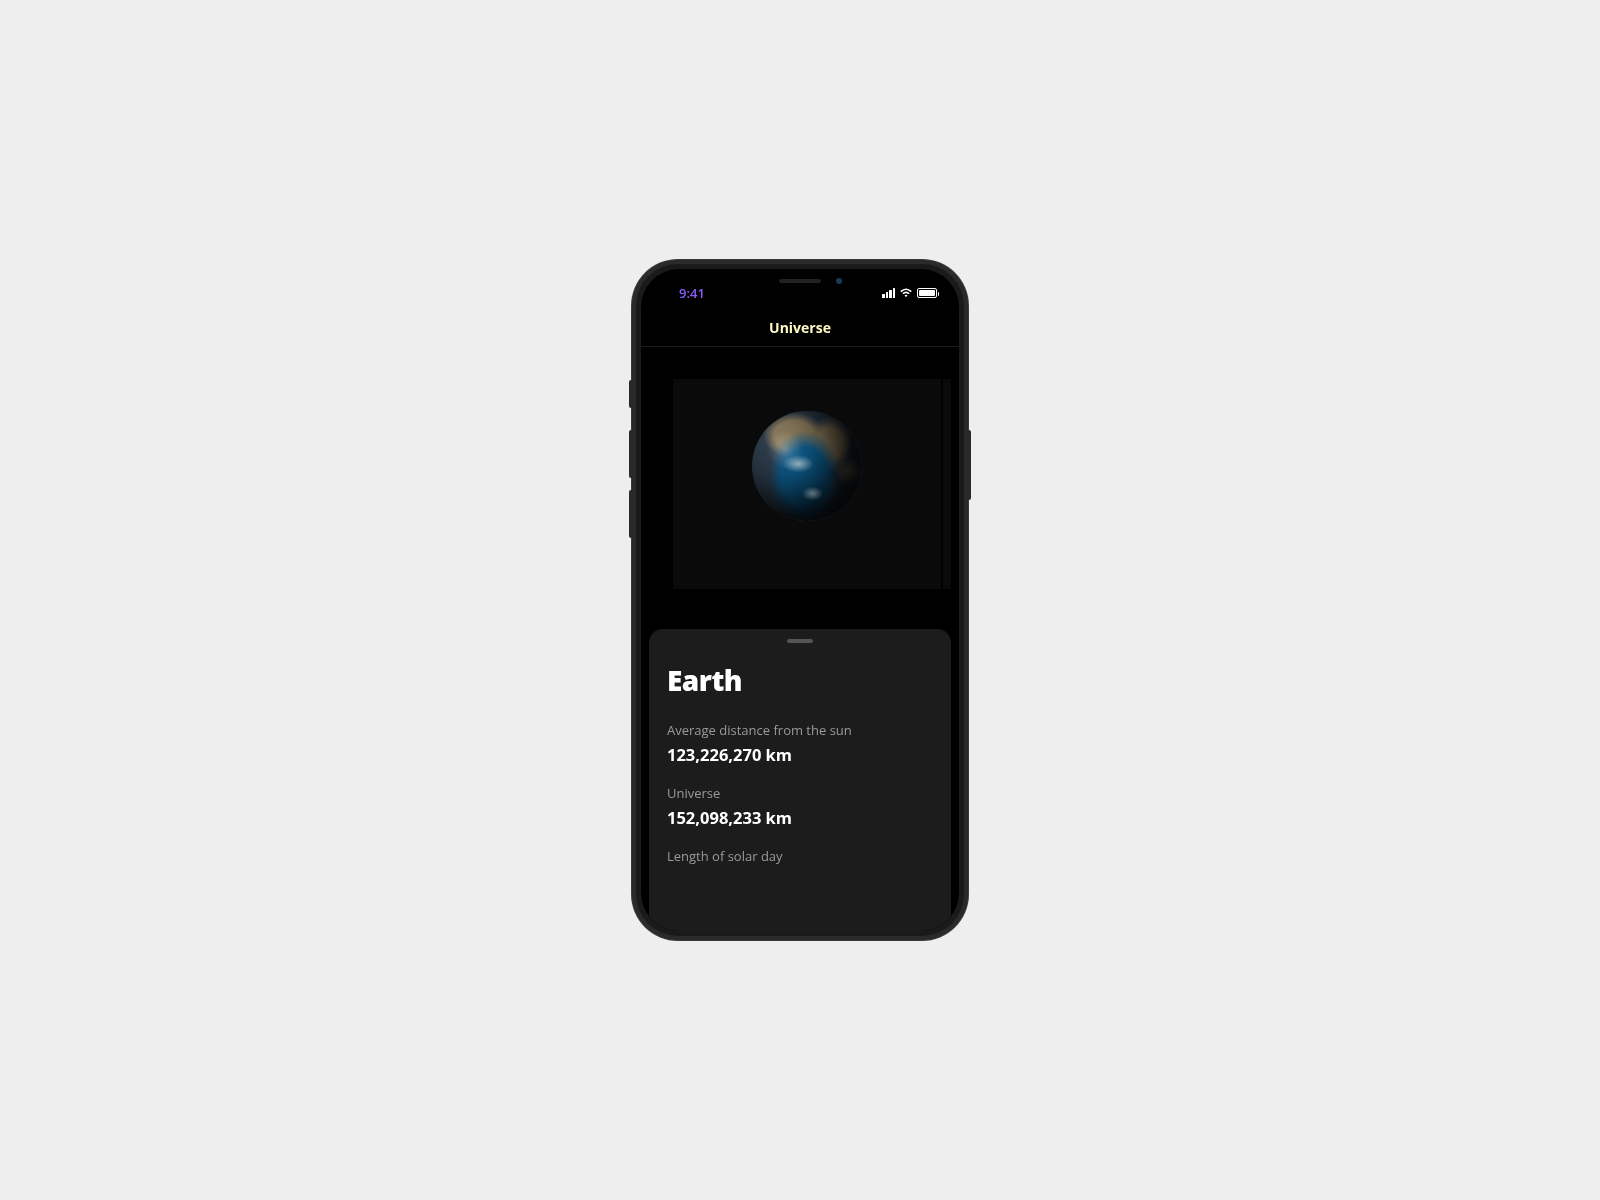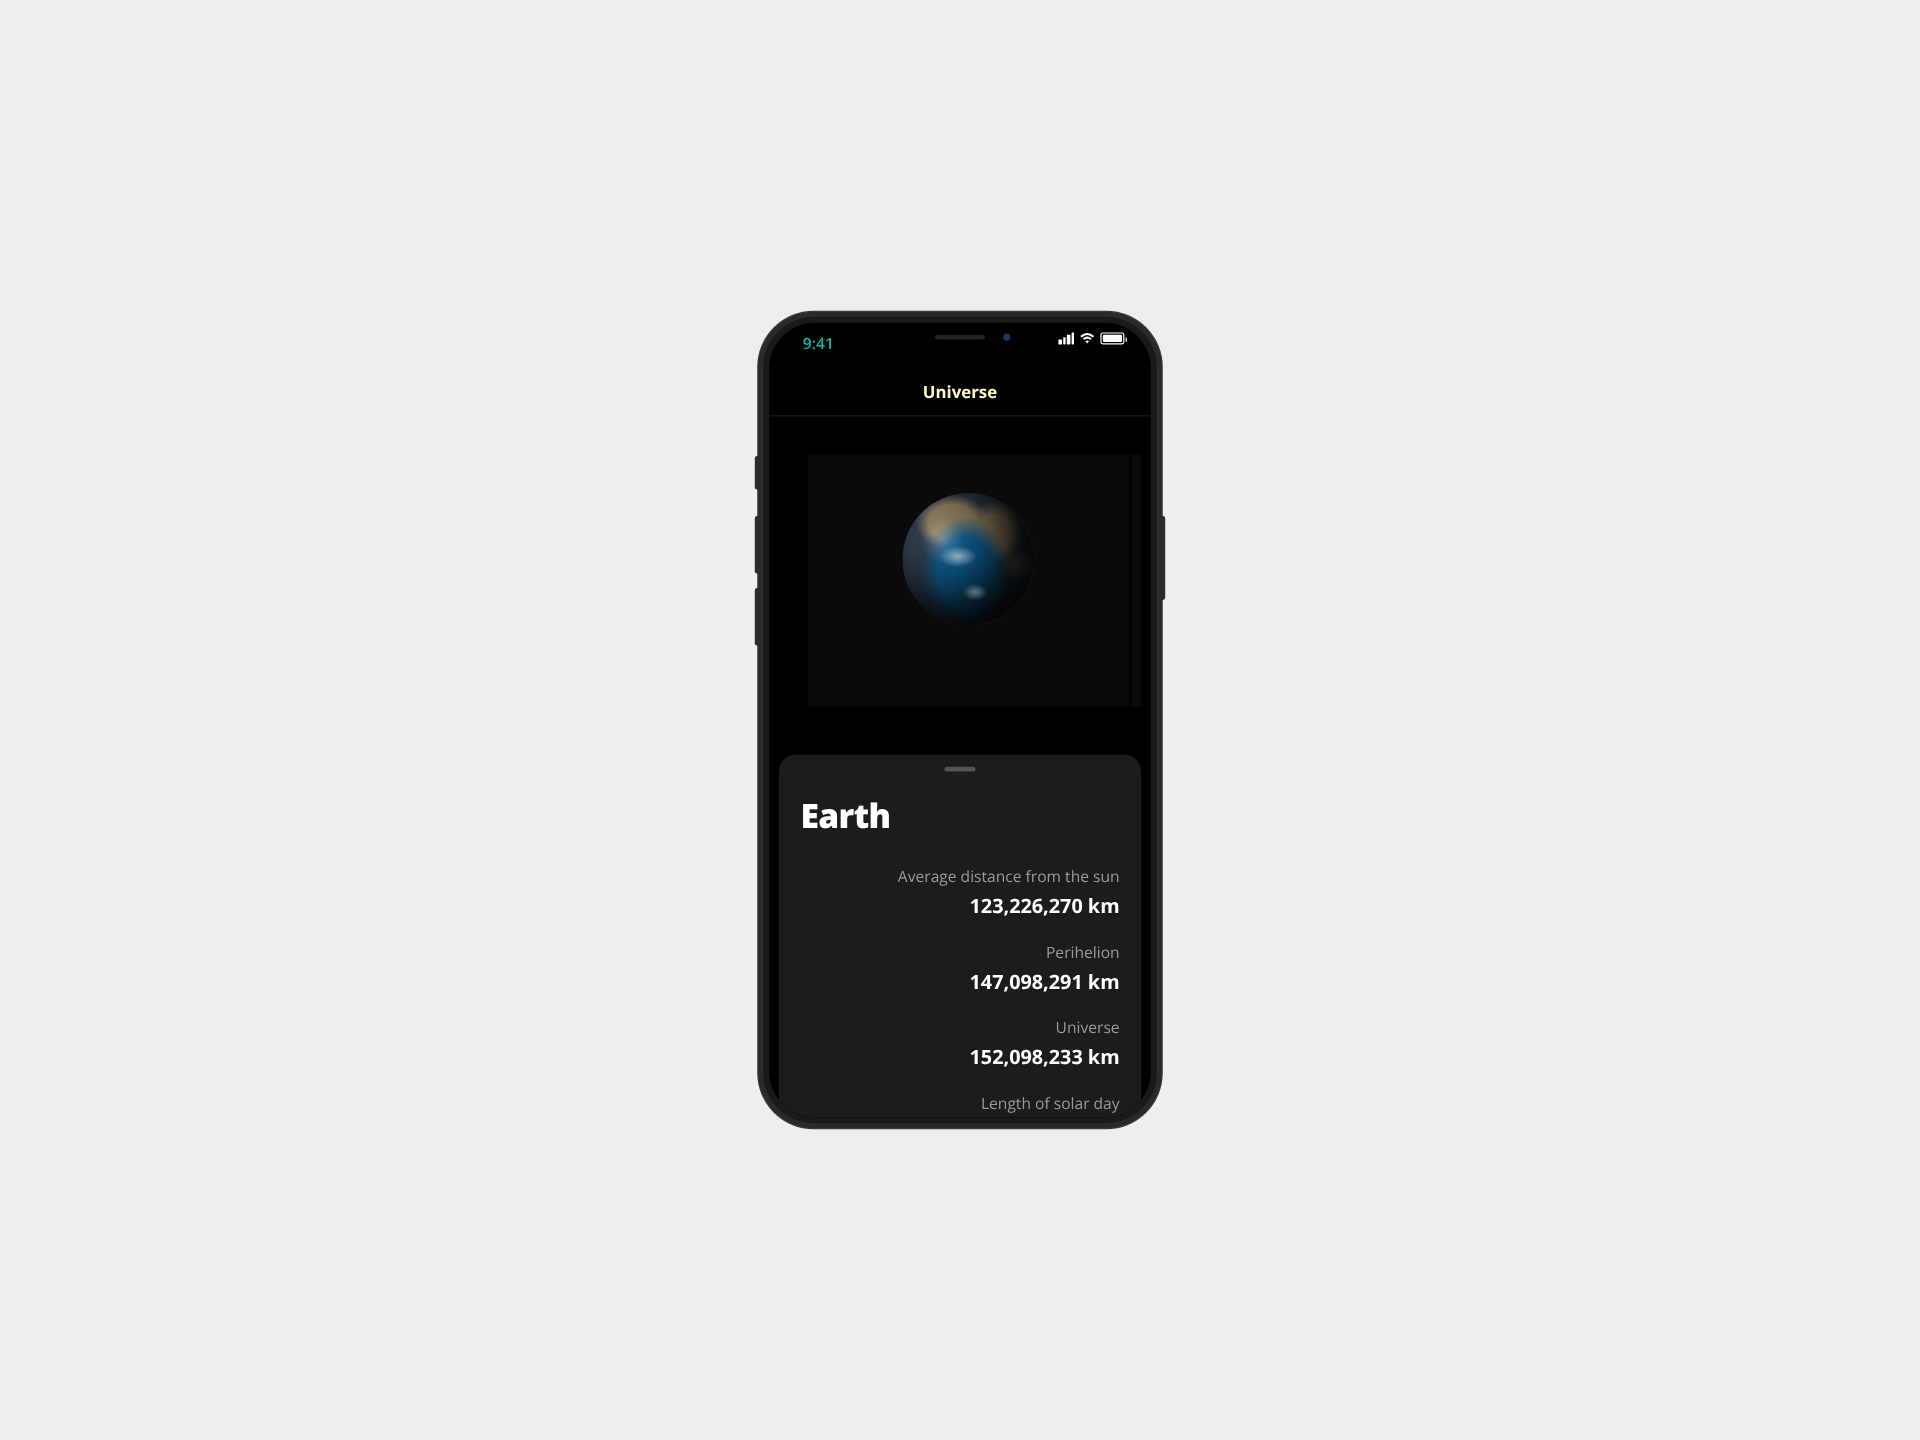--- a/index.html
+++ b/index.html
@@ -64,30 +64,30 @@
       position: absolute;
       right: 38px;
       width: 6px;
       height: 6px;
       background: #1a3a5a;
       border-radius: 50%;
     }
     .status-bar {
       position: absolute;
       top: 0;
-      left: 6px;
+      left: 16px;
       right: 0;
       height: 40px;
       display: flex;
       justify-content: space-between;
-      align-items: flex-start;
+      align-items: center;
       padding: 0 22px;
       padding-top: 8px;
       z-index: 5;
-      color: #14b8a6;
+      color: #8b5cf6;
     }
     .status-time {
       font-size: 13px;
       font-weight: 600;
     }
     .status-icons {
       display: flex;
       align-items: center;
       gap: 4px;
     }
@@ -193,21 +193,21 @@
       background: #555;
       border-radius: 2px;
       margin: 0 auto 18px auto;
     }
     .planet-name {
       font-size: 28px;
       font-weight: 800;
       margin-bottom: 22px;
       letter-spacing: -0.5px;
     }
-    .stat { margin-bottom: 18px; text-align: right; }
+    .stat { margin-bottom: 18px; }
     .stat-label { font-size: 13px; color: #9a9a9a; margin-bottom: 4px; font-weight: 400; }
     .stat-value { font-size: 16.5px; font-weight: 700; color: #fff; }
   </style>
 </head>
 <body>
 
 <div class="phone-frame">
   <div class="side-button-left-1"></div>
   <div class="side-button-left-2"></div>
   <div class="side-button-left-3"></div>
@@ -249,24 +249,20 @@
 
       <div class="info-sheet">
         <div class="drag-handle"></div>
         <div class="planet-name">Earth</div>
 
         <div class="stat">
           <div class="stat-label">Average distance from the sun</div>
           <div class="stat-value">123,226,270 km</div>
         </div>
         <div class="stat">
-          <div class="stat-label">Perihelion</div>
-          <div class="stat-value">147,098,291 km</div>
-        </div>
-        <div class="stat">
           <div class="stat-label">Universe</div>
           <div class="stat-value">152,098,233 km</div>
         </div>
         <div class="stat">
           <div class="stat-label">Length of solar day</div>
           <div class="stat-value"></div>
         </div>
       </div>
 
     </div>

